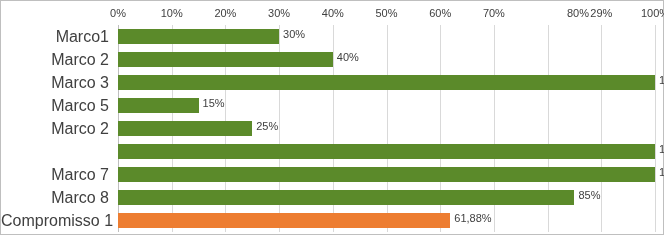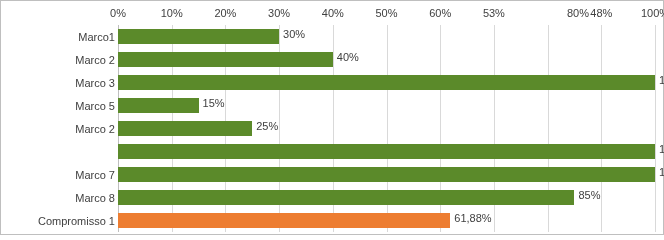--- a/index.html
+++ b/index.html
@@ -64,24 +64,24 @@
   .row {
     position: absolute;
     left: 0;
     width: 662px;
     height: 23px;
     display: flex;
     align-items: center;
   }
   .cat-label {
     position: absolute;
-    left: 6px;
+    left: 0;
     width: 112px;
     text-align: right;
-    font-size: 11px;
+    font-size: 16px;
     color: #404040;
     white-space: nowrap;
     padding-right: 4px;
     box-sizing: border-box;
   }
   .bar-area {
     position: absolute;
     left: 117px;
     width: 537px;
     height: 23px;
@@ -108,23 +108,23 @@
 <div id="chart-root">
 
   <div class="axis-labels">
       <div class="xtick" style="left: 117px;">0%</div>
       <div class="xtick" style="left: 170.7px;">10%</div>
       <div class="xtick" style="left: 224.4px;">20%</div>
       <div class="xtick" style="left: 278.1px;">30%</div>
       <div class="xtick" style="left: 331.8px;">40%</div>
       <div class="xtick" style="left: 385.5px;">50%</div>
       <div class="xtick" style="left: 439.2px;">60%</div>
-      <div class="xtick" style="left: 492.9px;">53%</div>
+      <div class="xtick" style="left: 492.9px;">70%</div>
       <div class="xtick" style="left: 577px;">80%</div>
-      <div class="xtick" style="left: 600.3px;">48%</div>
+      <div class="xtick" style="left: 600.3px;">29%</div>
       <div class="xtick" style="left: 654px;">100%</div>
     </div>
   <div class="gridlayer">
       <div class="gridline first" style="left: 117px;"></div>
       <div class="gridline" style="left: 171px;"></div>
       <div class="gridline" style="left: 224px;"></div>
       <div class="gridline" style="left: 278px;"></div>
       <div class="gridline" style="left: 332px;"></div>
       <div class="gridline" style="left: 386px;"></div>
       <div class="gridline" style="left: 439px;"></div>

